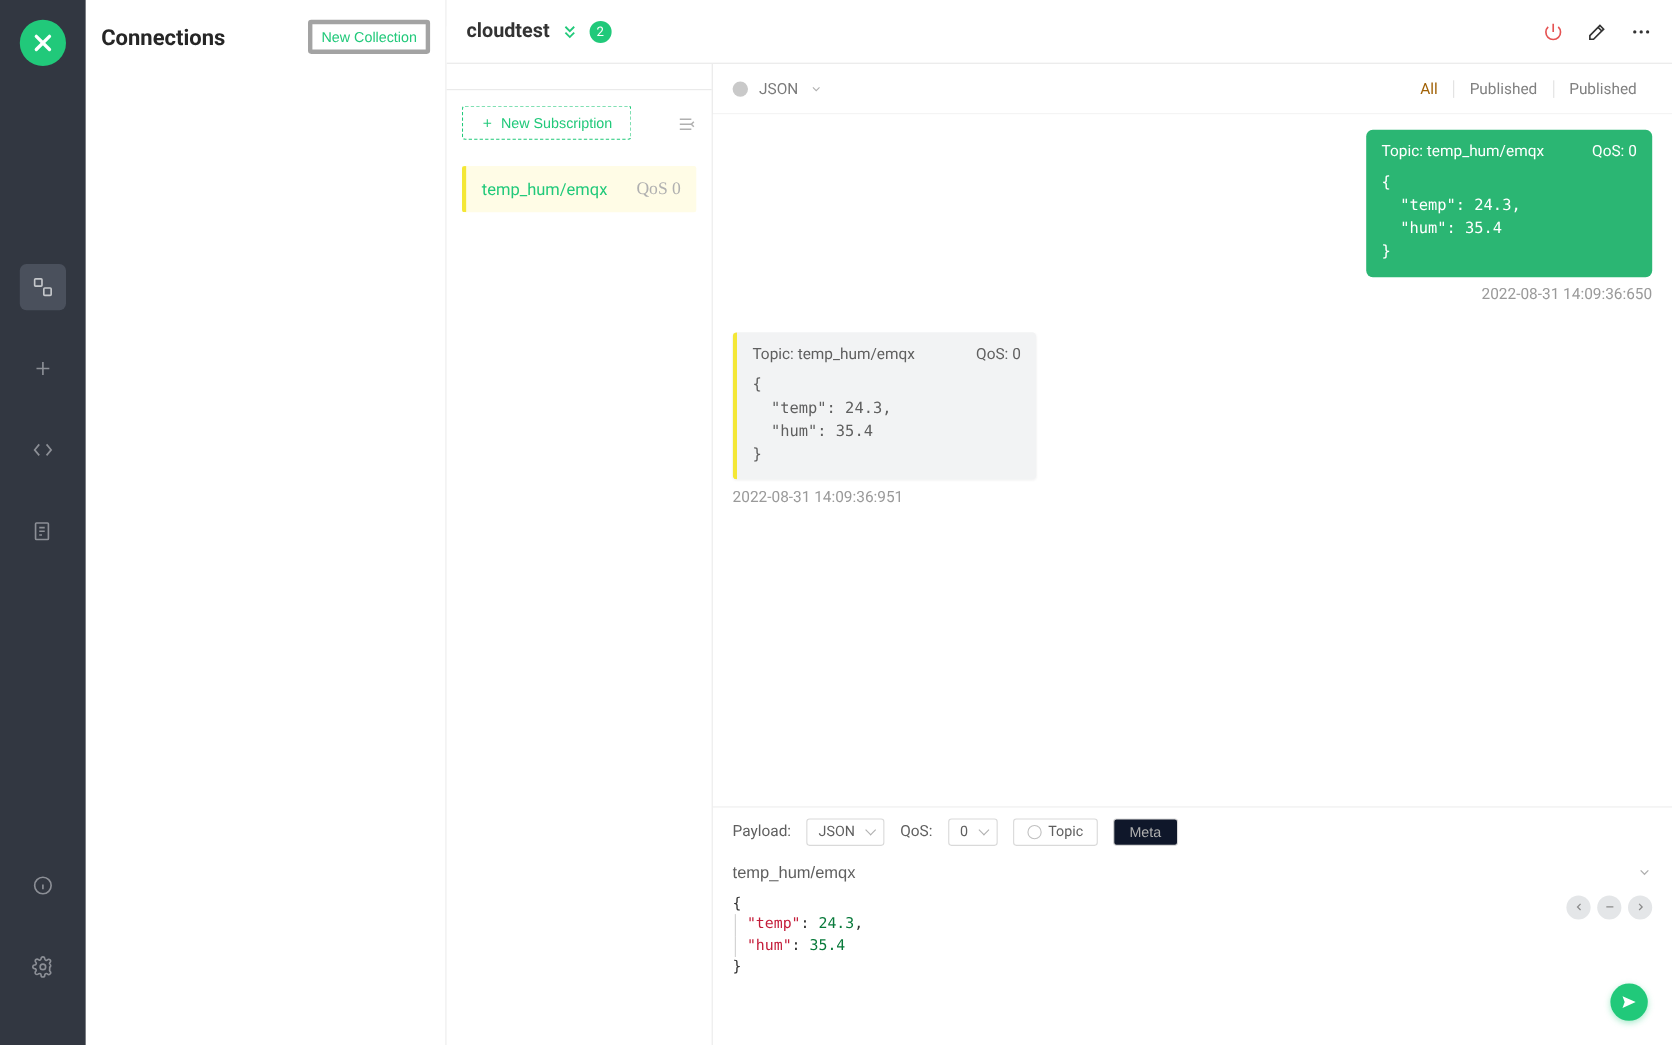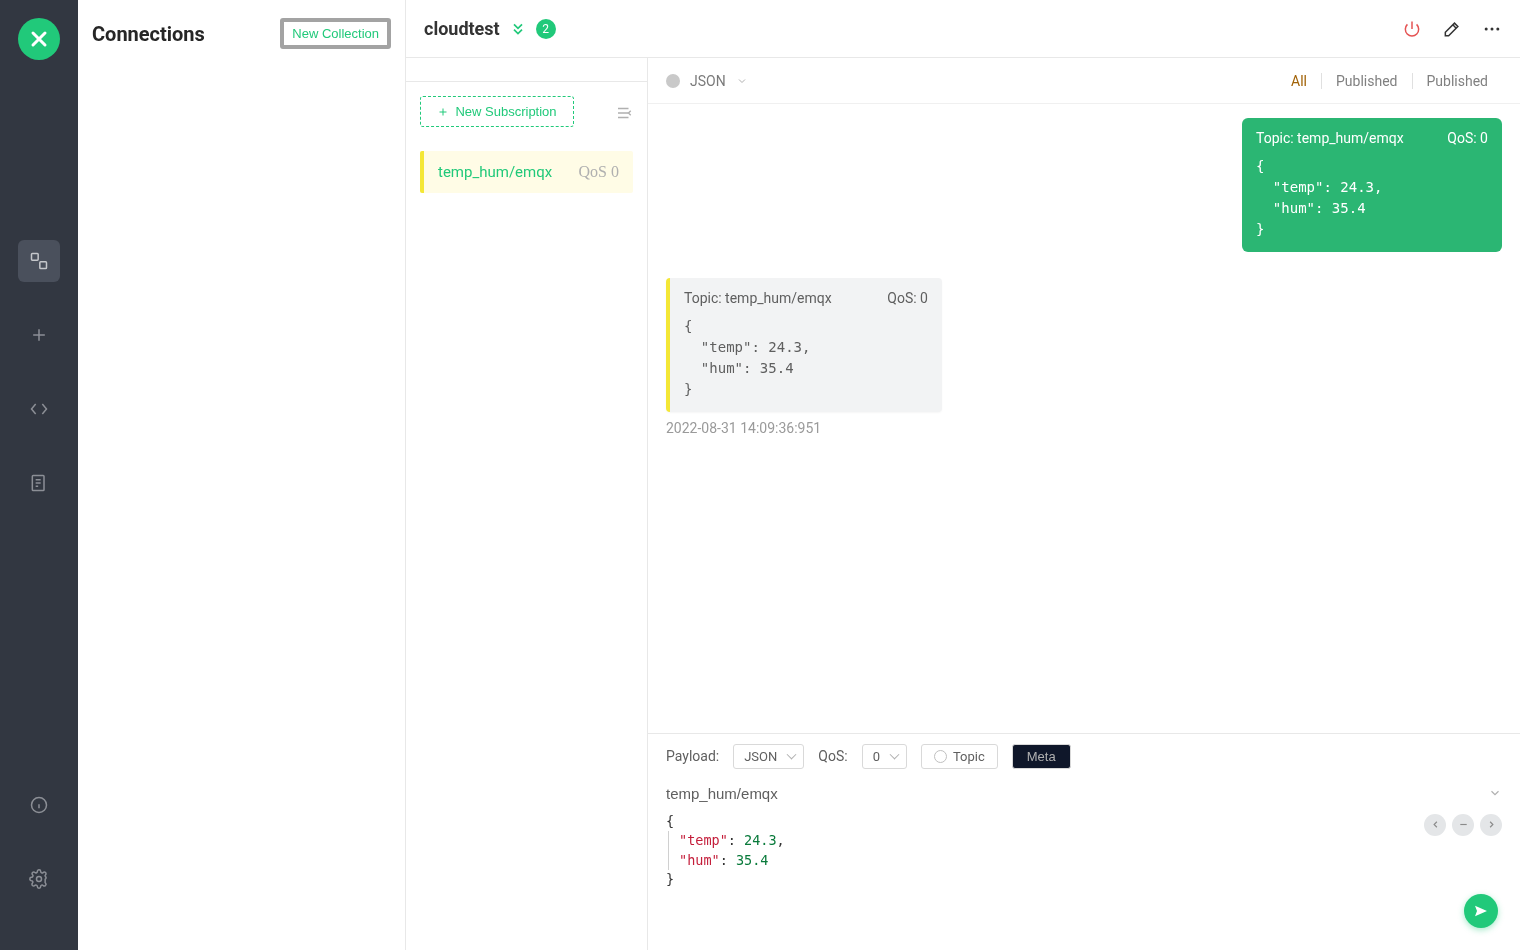--- a/index.html
+++ b/index.html
@@ -218,20 +218,21 @@
     <div class="msg-sent">
       <div class="msg-meta">
         <span>Topic: temp_hum/emqx</span>
         <span>QoS: 0</span>
       </div>
       <pre>{
   "temp": 24.3,
   "hum": 35.4
 }</pre>
     </div>
+    <div class="msg-ts right">2022-08-31 14:09:36:650</div>
 
     <div class="msg-recv-wrap">
       <div class="msg-recv">
         <div class="msg-meta">
           <span>Topic: temp_hum/emqx</span>
           <span>QoS: 0</span>
         </div>
         <pre>{
   "temp": 24.3,
   "hum": 35.4

